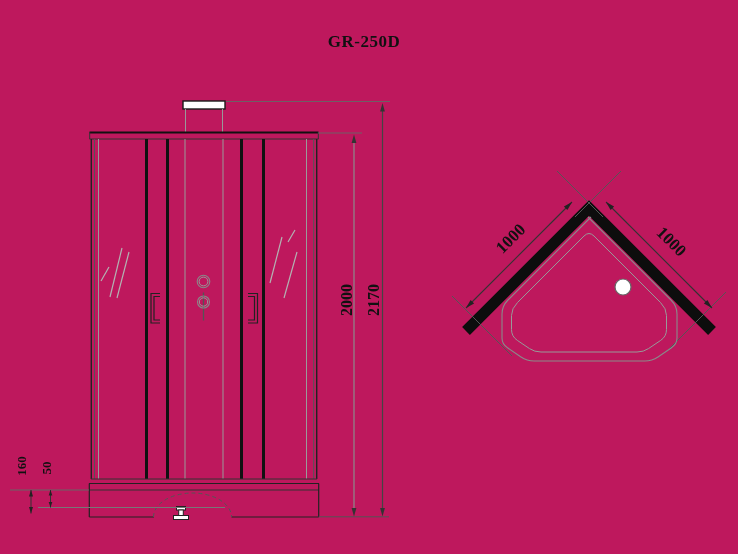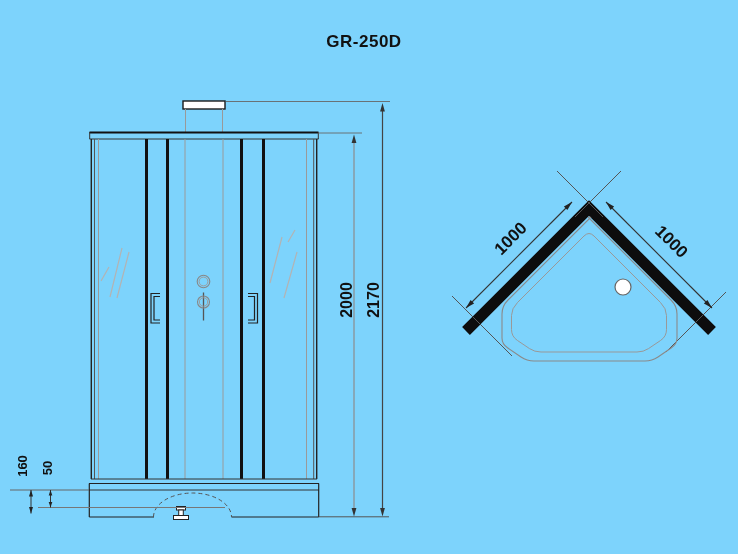--- a/index.html
+++ b/index.html
@@ -1,20 +1,20 @@
 <!DOCTYPE html>
 <html><head>
 <meta charset="utf-8">
 <style>
   html,body{margin:0;padding:0;background:#fff;}
   #canvas{
     position:relative;
     width:738px;height:554px;
-    background:#7dd3fc;
-    font-family:Liberation Sans, sans-serif;
+    background:#be185d;
+    font-family:Liberation Serif, serif;
     overflow:hidden;
   }
   #drawing{position:absolute;left:0;top:0;}
   .lbl{
     position:absolute;
     color:#111;
     font-weight:bold;
     white-space:nowrap;
     transform:translate(-50%,-50%);
   }

